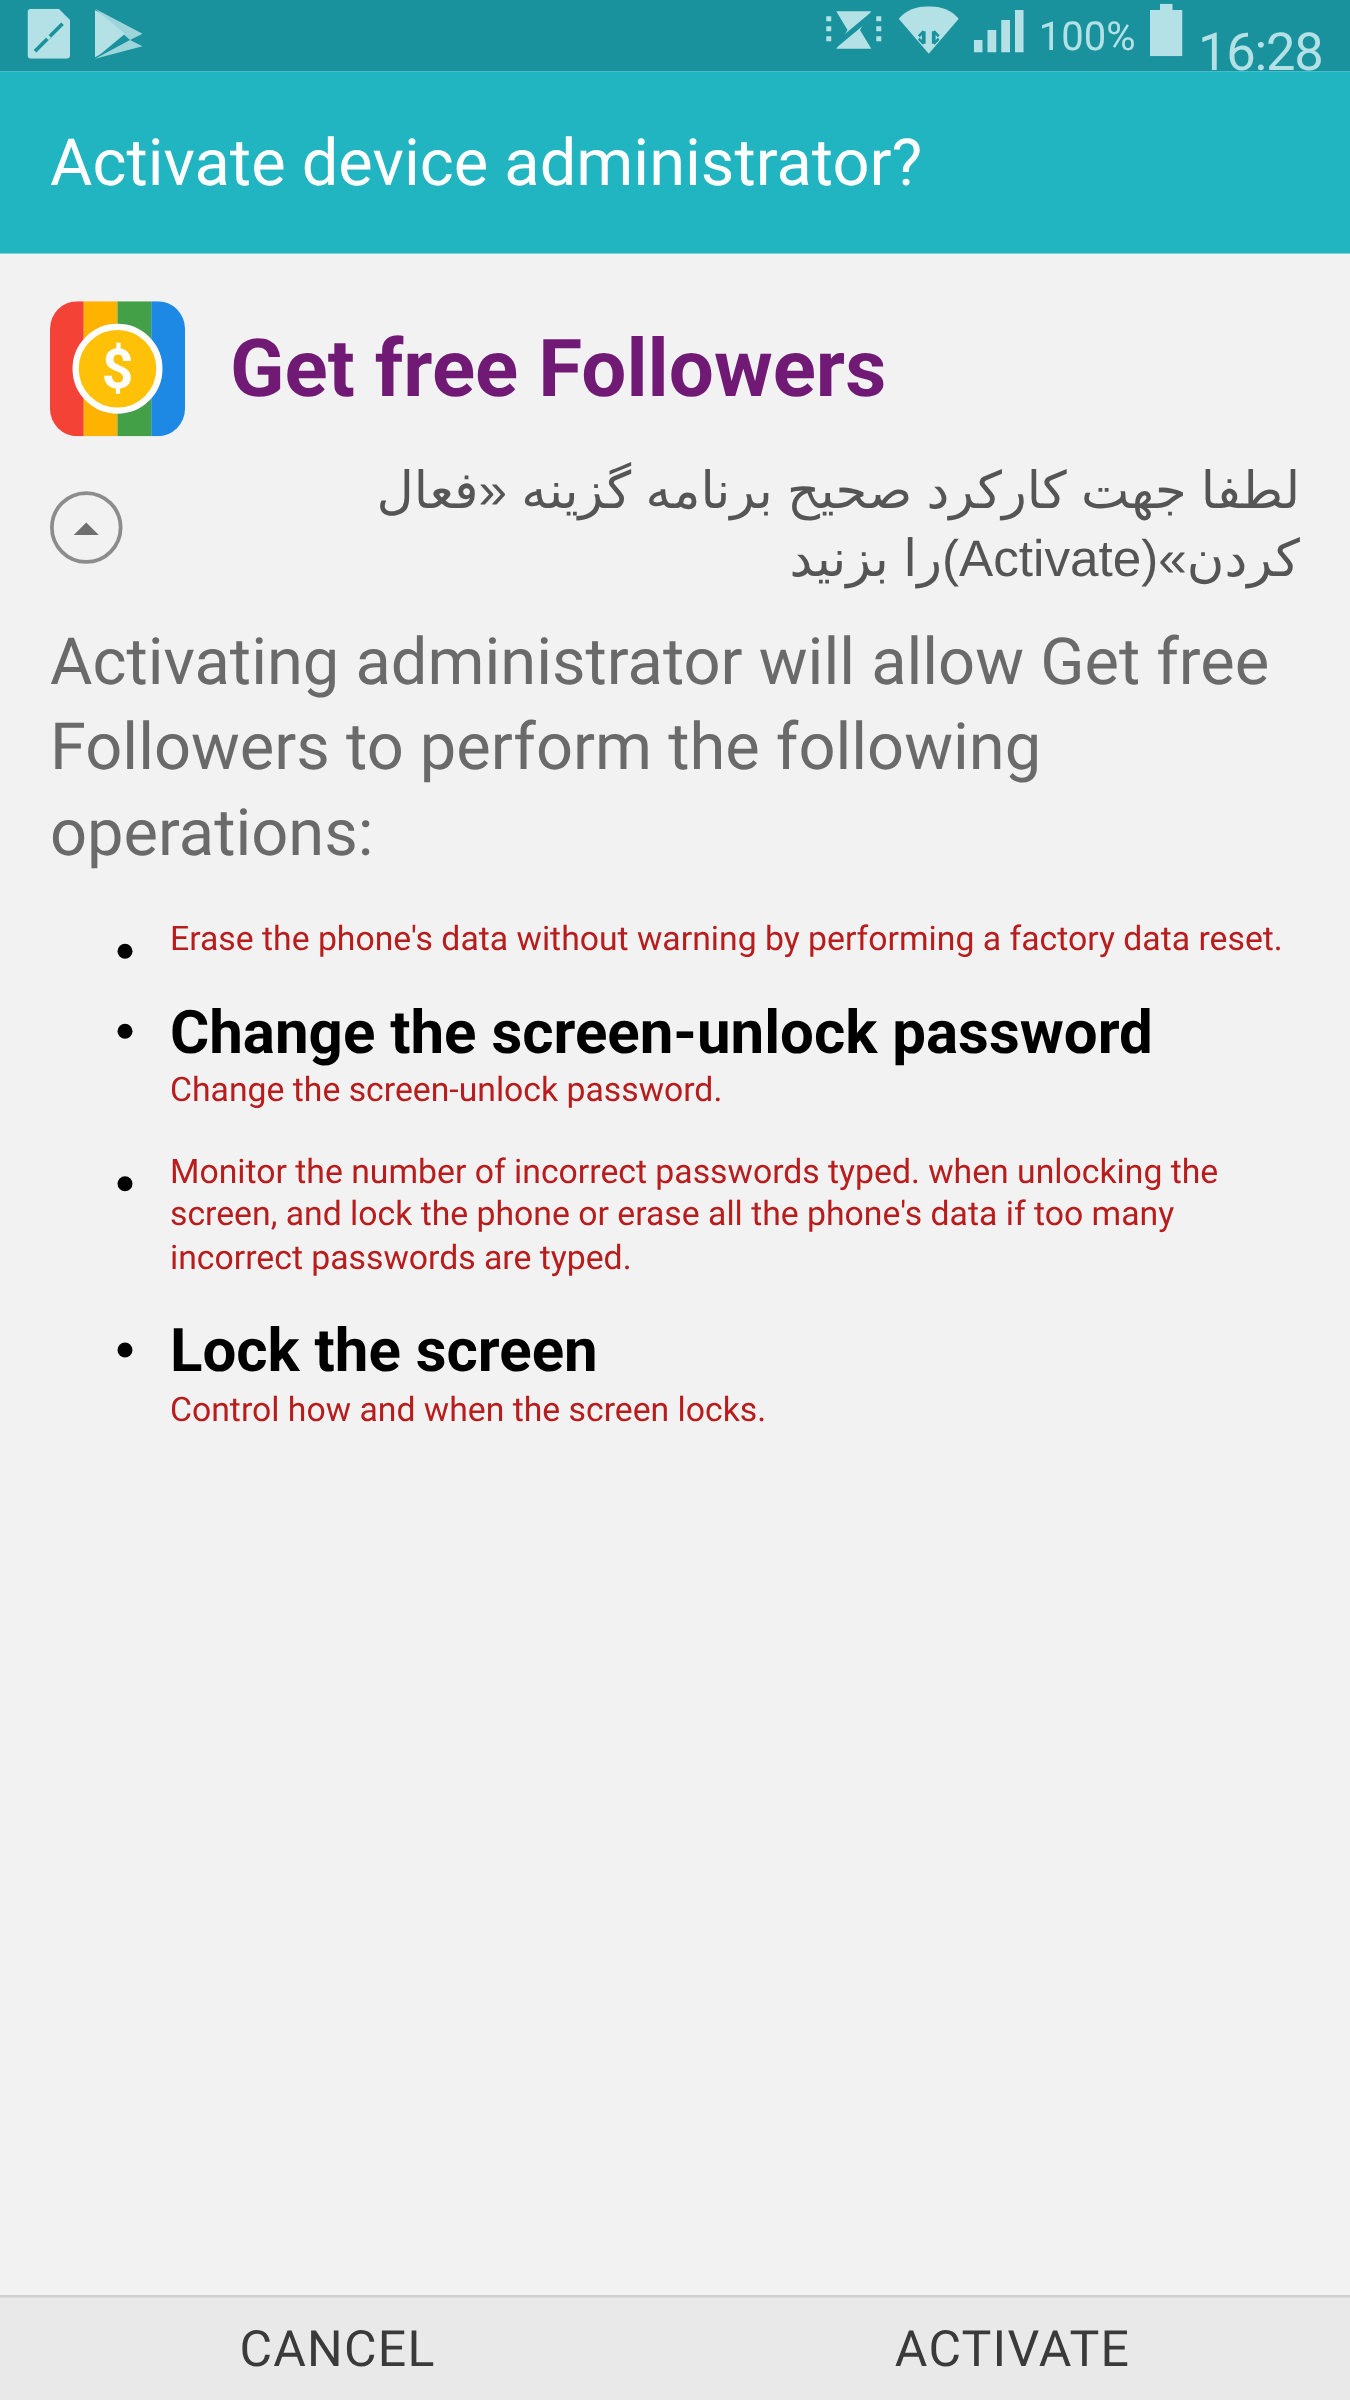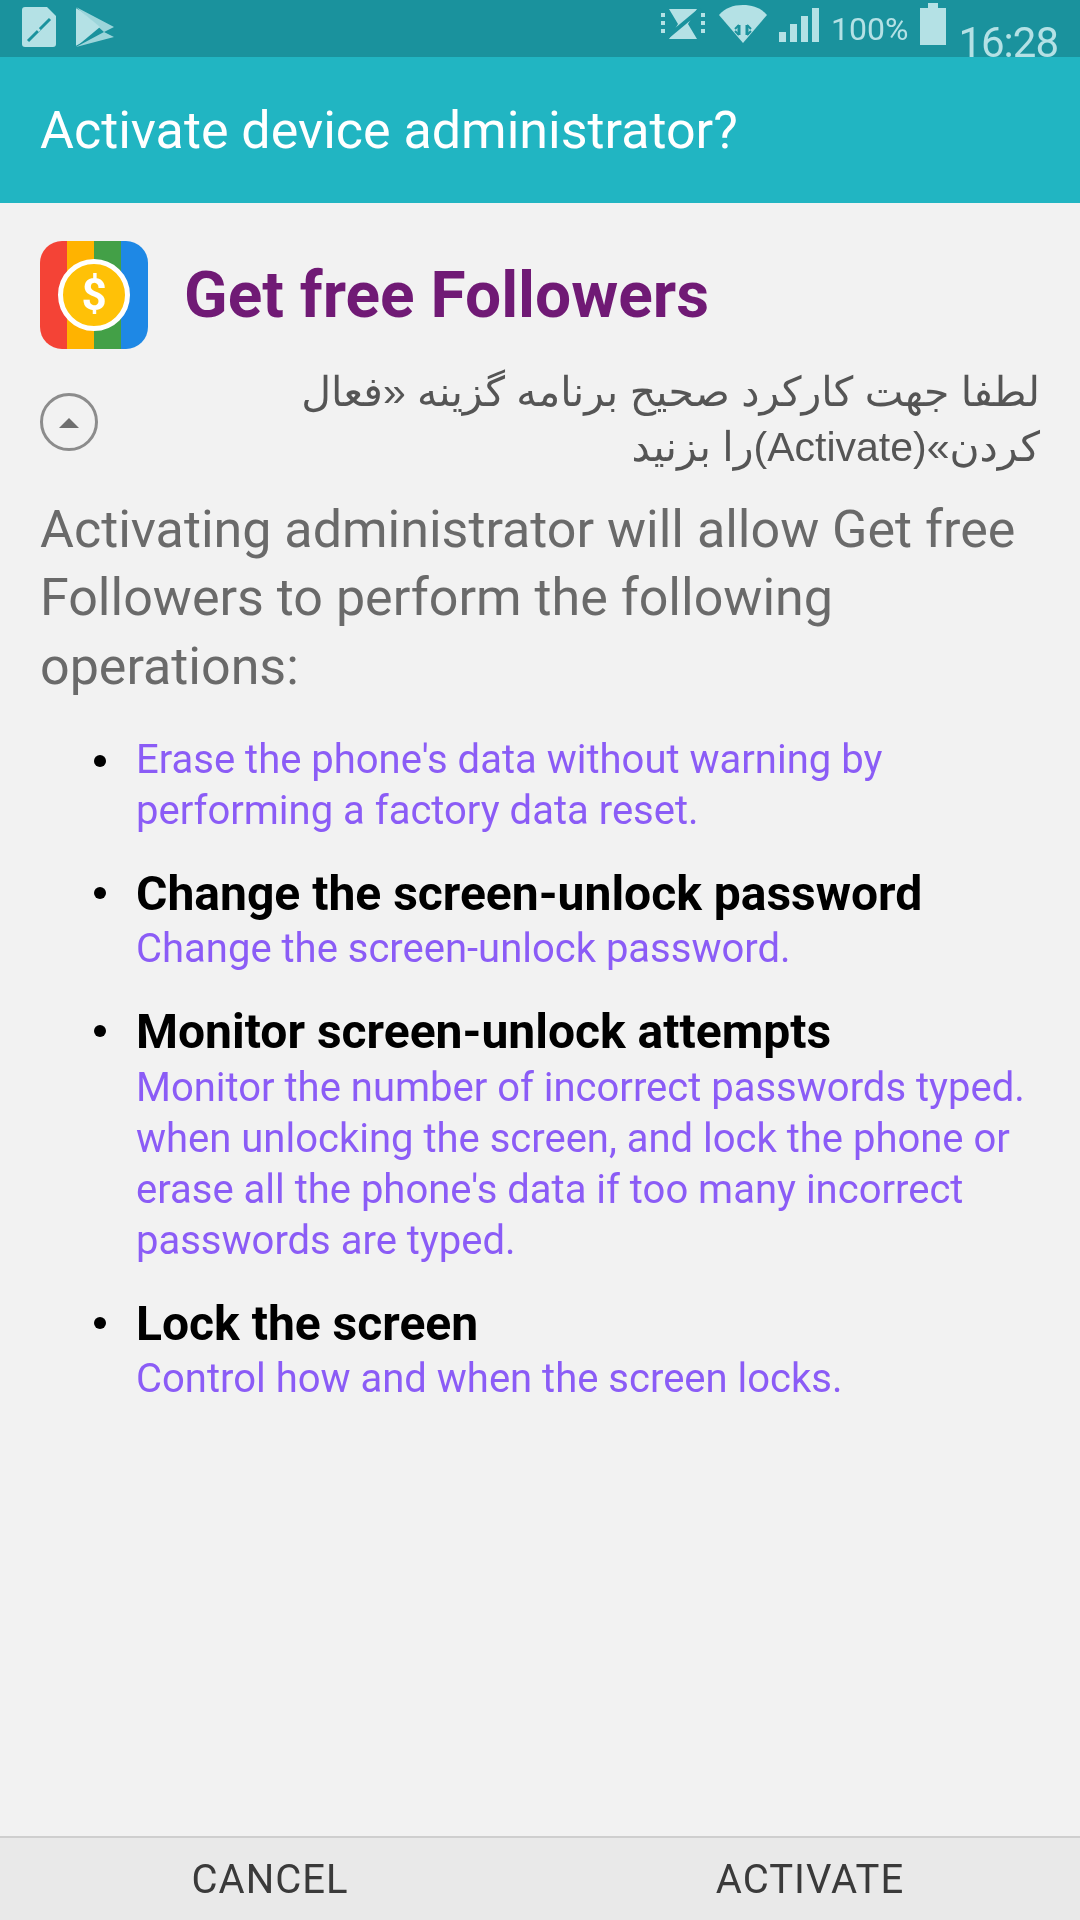--- a/index.html
+++ b/index.html
@@ -94,21 +94,21 @@
   }
 
   .perm-list { padding-left: 54px; }
   .perm-item { display: flex; gap: 30px; margin-bottom: 30px; }
   .bullet {
     width: 12px; height: 12px; background: #000; border-radius: 50%;
     margin-top: 21px; flex-shrink: 0;
   }
   .perm-body { flex: 1; }
   .perm-title { font-size: 48px; font-weight: 700; color: #000; line-height: 1.15; margin-bottom: 2px; }
-  .perm-desc { font-size: 40px; color: #8b5cf6; line-height: 1.28; }
+  .perm-desc { font-size: 27px; color: #b91c1c; line-height: 1.28; }
 
   
   .footer {
     height: 84px;
     background: #e9e9e9;
     border-top: 2px solid #cfcfcf;
     display: flex;
   }
   .footer-btn {
     flex: 1;
@@ -211,21 +211,20 @@
       <li class="perm-item">
     <div class="bullet"></div>
     <div class="perm-body">
       <div class="perm-title">Change the screen-unlock password</div>
       <div class="perm-desc">Change the screen-unlock password.</div>
     </div>
       </li>
       <li class="perm-item">
     <div class="bullet"></div>
     <div class="perm-body">
-      <div class="perm-title">Monitor screen-unlock attempts</div>
       <div class="perm-desc">Monitor the number of incorrect passwords typed. when unlocking the screen, and lock the phone or erase all the phone's data if too many incorrect passwords are typed.</div>
     </div>
       </li>
       <li class="perm-item">
     <div class="bullet"></div>
     <div class="perm-body">
       <div class="perm-title">Lock the screen</div>
       <div class="perm-desc">Control how and when the screen locks.</div>
     </div>
       </li>

